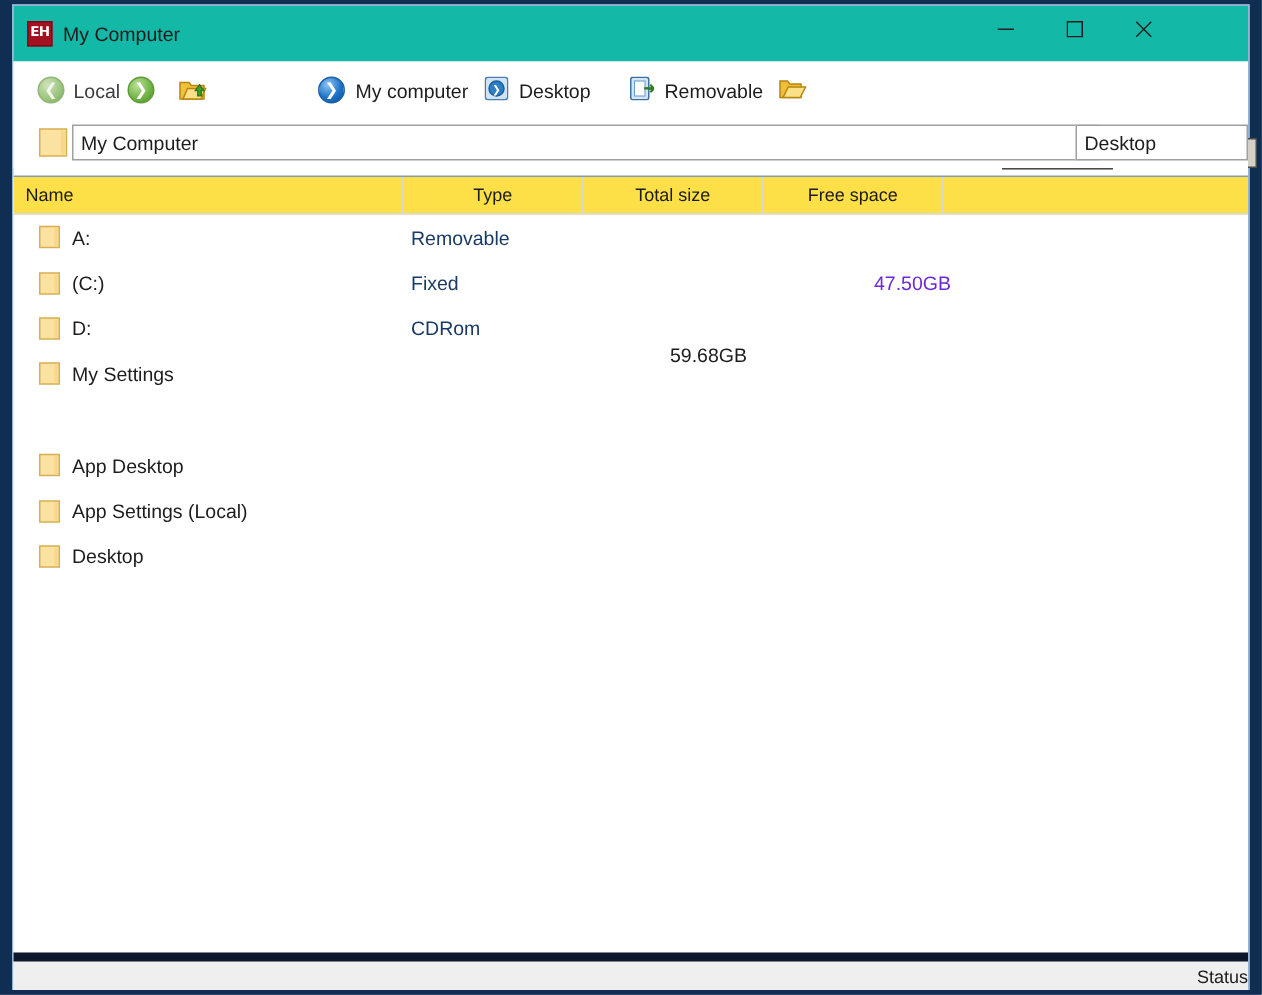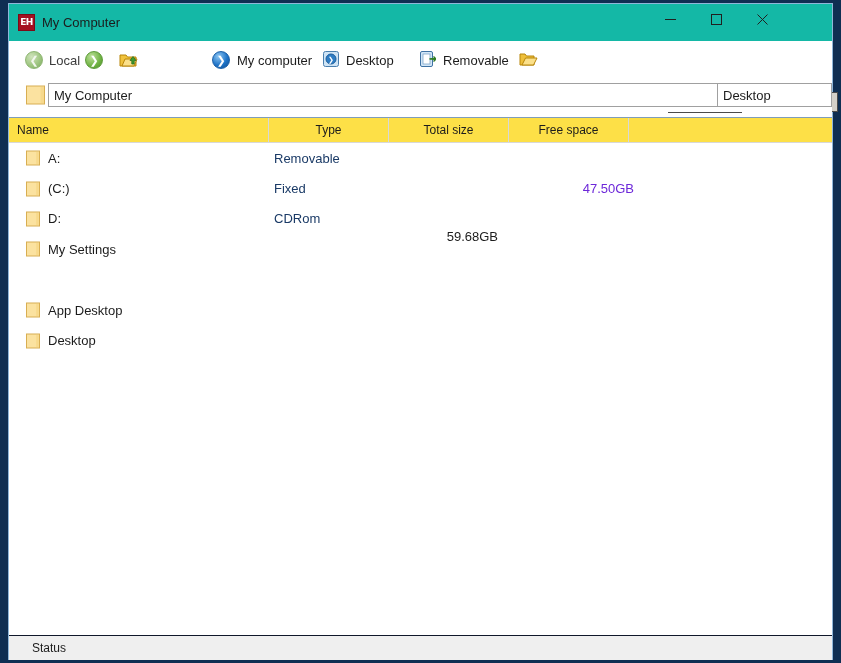--- a/index.html
+++ b/index.html
@@ -322,27 +322,28 @@
     flex: none;
   }
   
   #statusbar {
     position: absolute;
     left: 0;
     bottom: 0;
     width: 100%;
     height: 25px;
     background: #efefef;
-    border-top: 1px solid #0f172a;
+    border-top: 6px solid #0f172a;
     display: flex;
     align-items: center;
     padding-left: 23px;
     box-sizing: border-box;
     font-size: 12px;
     color: #1c1c1c;
+    justify-content: flex-end;
   }
 </style>
 </head>
 <body>
 
 <div id="window">
   <div id="window-inner">
 
     <div id="titlebar">
       <div id="app-icon">
@@ -550,20 +551,34 @@
             <div class="cell cell-free"></div>
           </div>
           <div class="row">
             <div class="cell cell-name">
               <span style="flex: 0 0 auto; display: inline-flex;">
                 <svg width="14" height="16" viewBox="0 0 14 16">
                   <rect x="0.5" y="1" width="13" height="14" fill="#fbe2a0" stroke="#d8ae52" stroke-width="1"></rect>
                   <rect x="10.2" y="2" width="2.6" height="12" fill="#f7d98c"></rect>
                 </svg>
               </span>
+              <span class="nm">App Settings (Local)</span>
+            </div>
+            <div class="cell cell-type"></div>
+            <div class="cell cell-total"></div>
+            <div class="cell cell-free"></div>
+          </div>
+          <div class="row">
+            <div class="cell cell-name">
+              <span style="flex: 0 0 auto; display: inline-flex;">
+                <svg width="14" height="16" viewBox="0 0 14 16">
+                  <rect x="0.5" y="1" width="13" height="14" fill="#fbe2a0" stroke="#d8ae52" stroke-width="1"></rect>
+                  <rect x="10.2" y="2" width="2.6" height="12" fill="#f7d98c"></rect>
+                </svg>
+              </span>
               <span class="nm">Desktop</span>
             </div>
             <div class="cell cell-type"></div>
             <div class="cell cell-total"></div>
             <div class="cell cell-free"></div>
           </div>
         </div>
     </div>
 
     <div id="statusbar">

